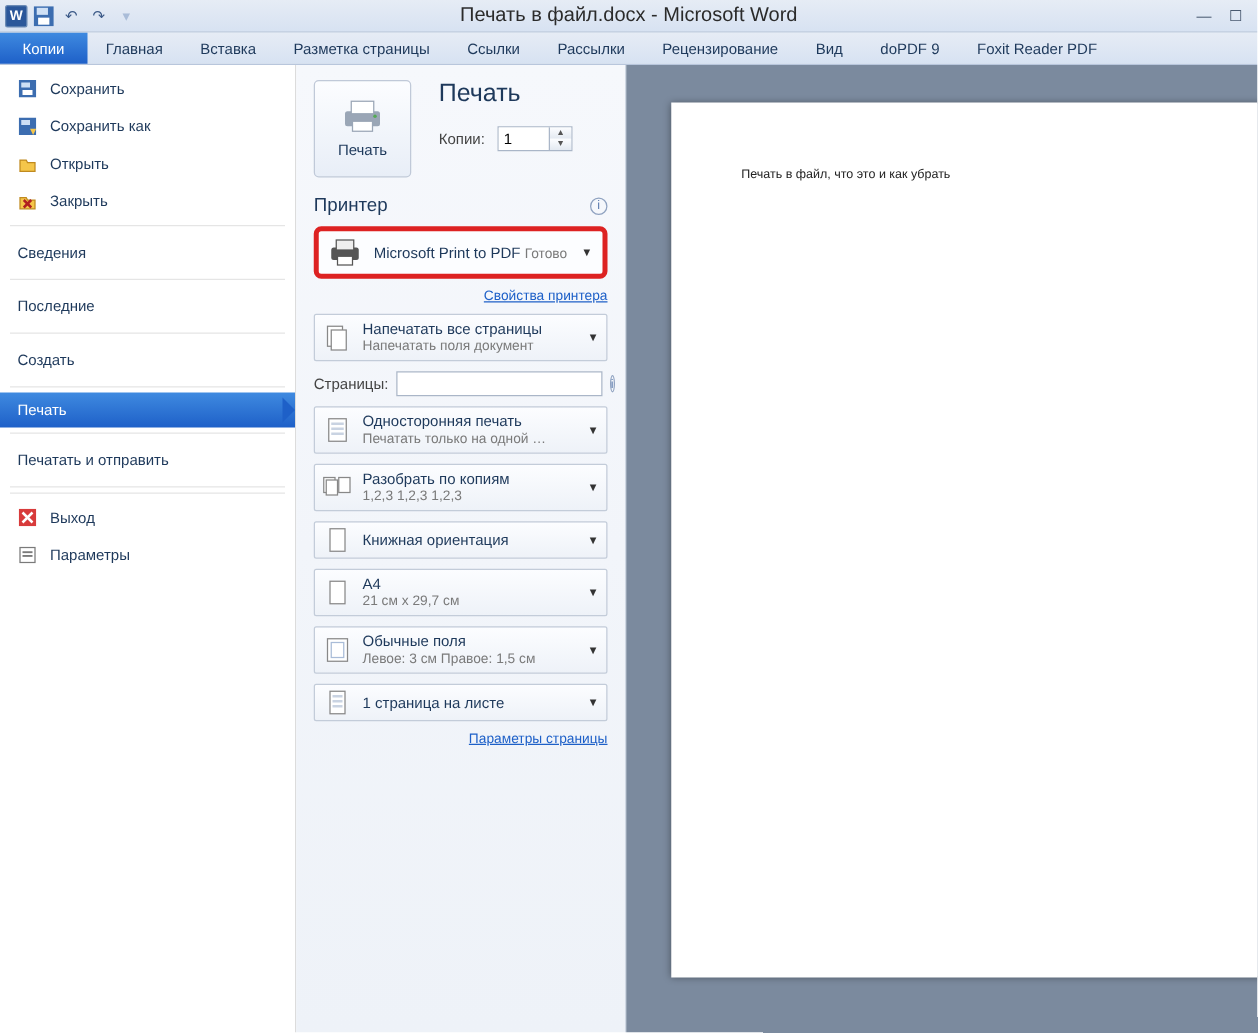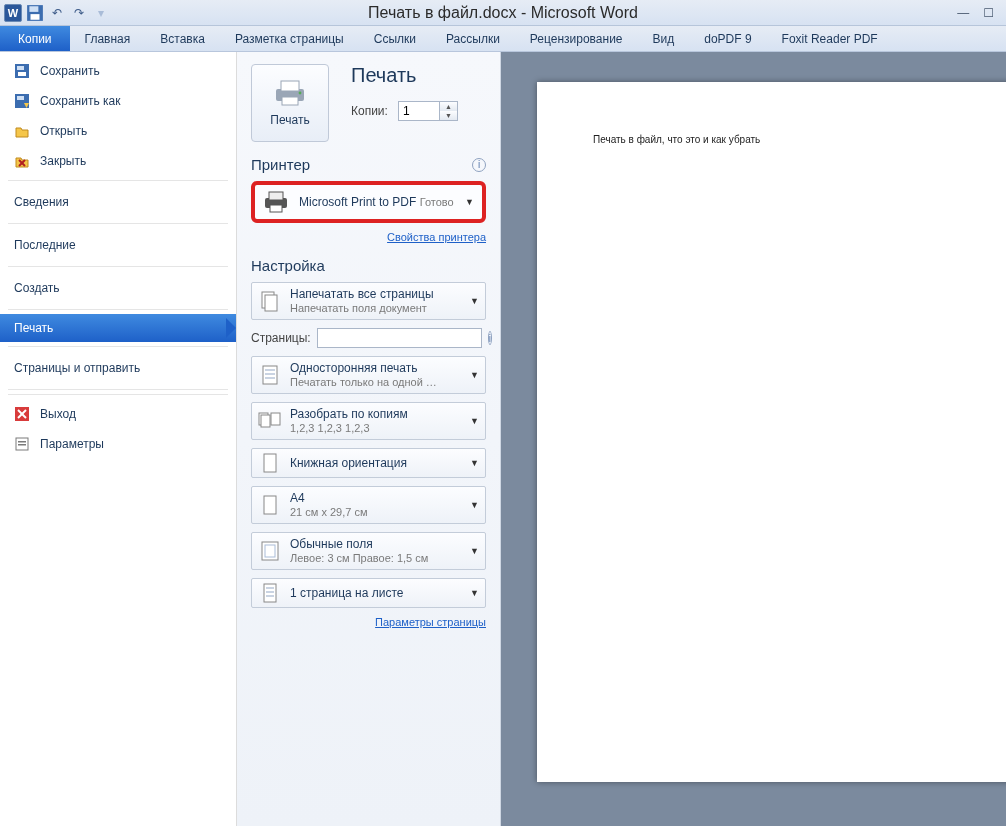--- a/index.html
+++ b/index.html
@@ -153,21 +153,21 @@
     <div class="side-group">Последние</div>
     <div class="side-sep"></div>
     <div class="side-group">Создать</div>
     <div class="side-sep"></div>
 
     <div class="side-item selected">
       <span>Печать</span>
     </div>
 
     <div class="side-sep"></div>
-    <div class="side-group">Страницы и отправить</div>
+    <div class="side-group">Печатать и отправить</div>
     <div class="side-sep"></div>
     <div class="side-sep"></div>
 
     <div class="side-item">
       <span class="s-icon">
           <svg width="14" height="14">
             <rect width="14" height="14" fill="#d83b3b"></rect>
             <line x1="3" y1="3" x2="11" y2="11" stroke="#fff" stroke-width="2"></line>
             <line x1="11" y1="3" x2="3" y2="11" stroke="#fff" stroke-width="2"></line>
           </svg>
@@ -224,23 +224,20 @@
           <rect x="7" y="14" width="12" height="7" fill="#fff" stroke="#555"></rect>
         </svg>
       <div class="col">
         <span class="plabel">Microsoft Print to PDF</span>
         <span class="pstatus">Готово</span>
       </div>
       <span class="ddarrow">▼</span>
     </div>
     <div class="link">Свойства принтера</div>
 
-    <div class="section-head">
-      <span>Настройка</span>
-    </div>
 
     <div class="dd">
       <div class="dd-icon">
           <svg width="22" height="22">
             <rect x="3" y="2" width="12" height="16" fill="#fff" stroke="#888"></rect>
             <rect x="6" y="5" width="12" height="16" fill="#fff" stroke="#888"></rect>
           </svg>
         </div>
       <div class="col">
         <span class="txt1">Напечатать все страницы</span>

